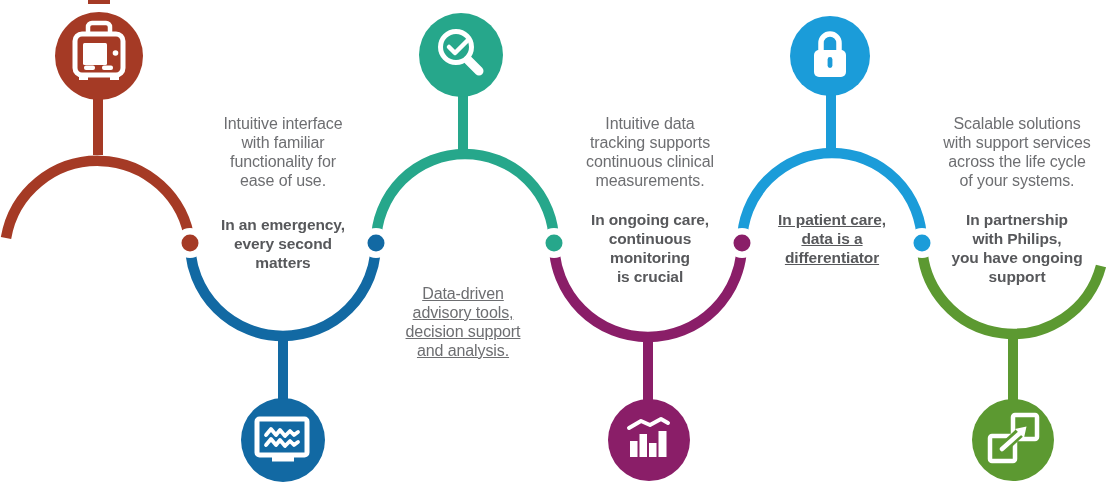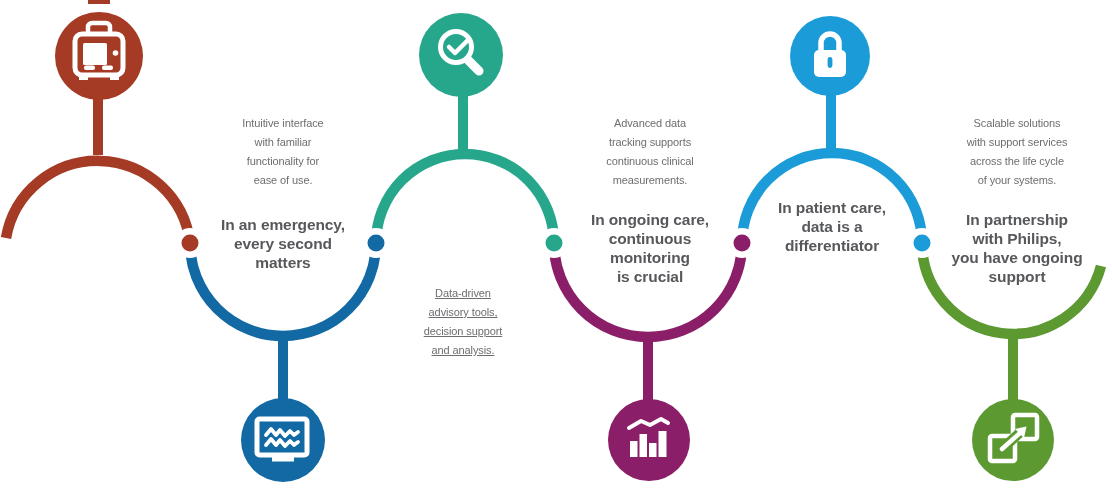--- a/index.html
+++ b/index.html
@@ -3,21 +3,21 @@
 <meta charset="utf-8">
 <style>
   html,body{margin:0;padding:0;background:#fff;}
   .canvas{
     position:relative;width:1112px;height:492px;background:#ffffff;
     font-family:"Liberation Sans",sans-serif;overflow:hidden;
   }
   .layer{position:absolute;left:0;top:0;}
   .txt{position:absolute;text-align:center;white-space:pre-line;}
   .heading{font-weight:700;color:var(--c-textBold,#57585B);font-size:15.5px;line-height:19px;letter-spacing:-0.1px;}
-  .body-text{font-weight:400;color:var(--c-textRegular,#6D6E71);font-size:11px;line-height:19px;letter-spacing:-0.1px;}
+  .body-text{font-weight:400;color:var(--c-textRegular,#6D6E71);font-size:16px;line-height:19px;letter-spacing:-0.1px;}
 
   
   .sk-red{stroke:var(--c-red,#A53A25);}      .fi-red{fill:var(--c-red,#A53A25);}
   .sk-blue{stroke:var(--c-blue,#1269A3);}    .fi-blue{fill:var(--c-blue,#1269A3);}
   .sk-teal{stroke:var(--c-teal,#26A78B);}    .fi-teal{fill:var(--c-teal,#26A78B);}
   .sk-purple{stroke:var(--c-purple,#8A1E68);}.fi-purple{fill:var(--c-purple,#8A1E68);}
   .sk-lblue{stroke:var(--c-lblue,#1B9CD9);}  .fi-lblue{fill:var(--c-lblue,#1B9CD9);}
   .sk-green{stroke:var(--c-green,#5C9931);}  .fi-green{fill:var(--c-green,#5C9931);}
   .sk-w{stroke:#ffffff;} .fi-w{fill:#ffffff;}
   .arc{fill:none;stroke-width:10.5;}
@@ -127,30 +127,30 @@
 ease of use.</div>
   <div class="txt heading" style="left:188px; top:215px; width:190px;">In an emergency,
 every second
 matters</div>
 
   <div class="txt body-text" style="left:368px; top:284px; width:190px;text-decoration:underline;">Data-driven
 advisory tools,
 decision support
 and analysis.</div>
 
-  <div class="txt body-text" style="left:555px; top:114px; width:190px;">Advanced data
+  <div class="txt body-text" style="left:555px; top:114px; width:190px;">Intuitive data
 tracking supports
 continuous clinical
 measurements.</div>
   <div class="txt heading" style="left:555px; top:210px; width:190px;">In ongoing care,
 continuous
 monitoring
 is crucial</div>
 
-  <div class="txt heading" style="left:737px; top:198px; width:190px;">In patient care,
+  <div class="txt heading" style="left:737px; top:210px; width:190px;text-decoration:underline;">In patient care,
 data is a
 differentiator</div>
 
   <div class="txt body-text" style="left:912px; top:114px; width:210px;">Scalable solutions
 with support services
 across the life cycle
 of your systems.</div>
   <div class="txt heading" style="left:912px; top:210px; width:210px;">In partnership
 with Philips,
 you have ongoing

